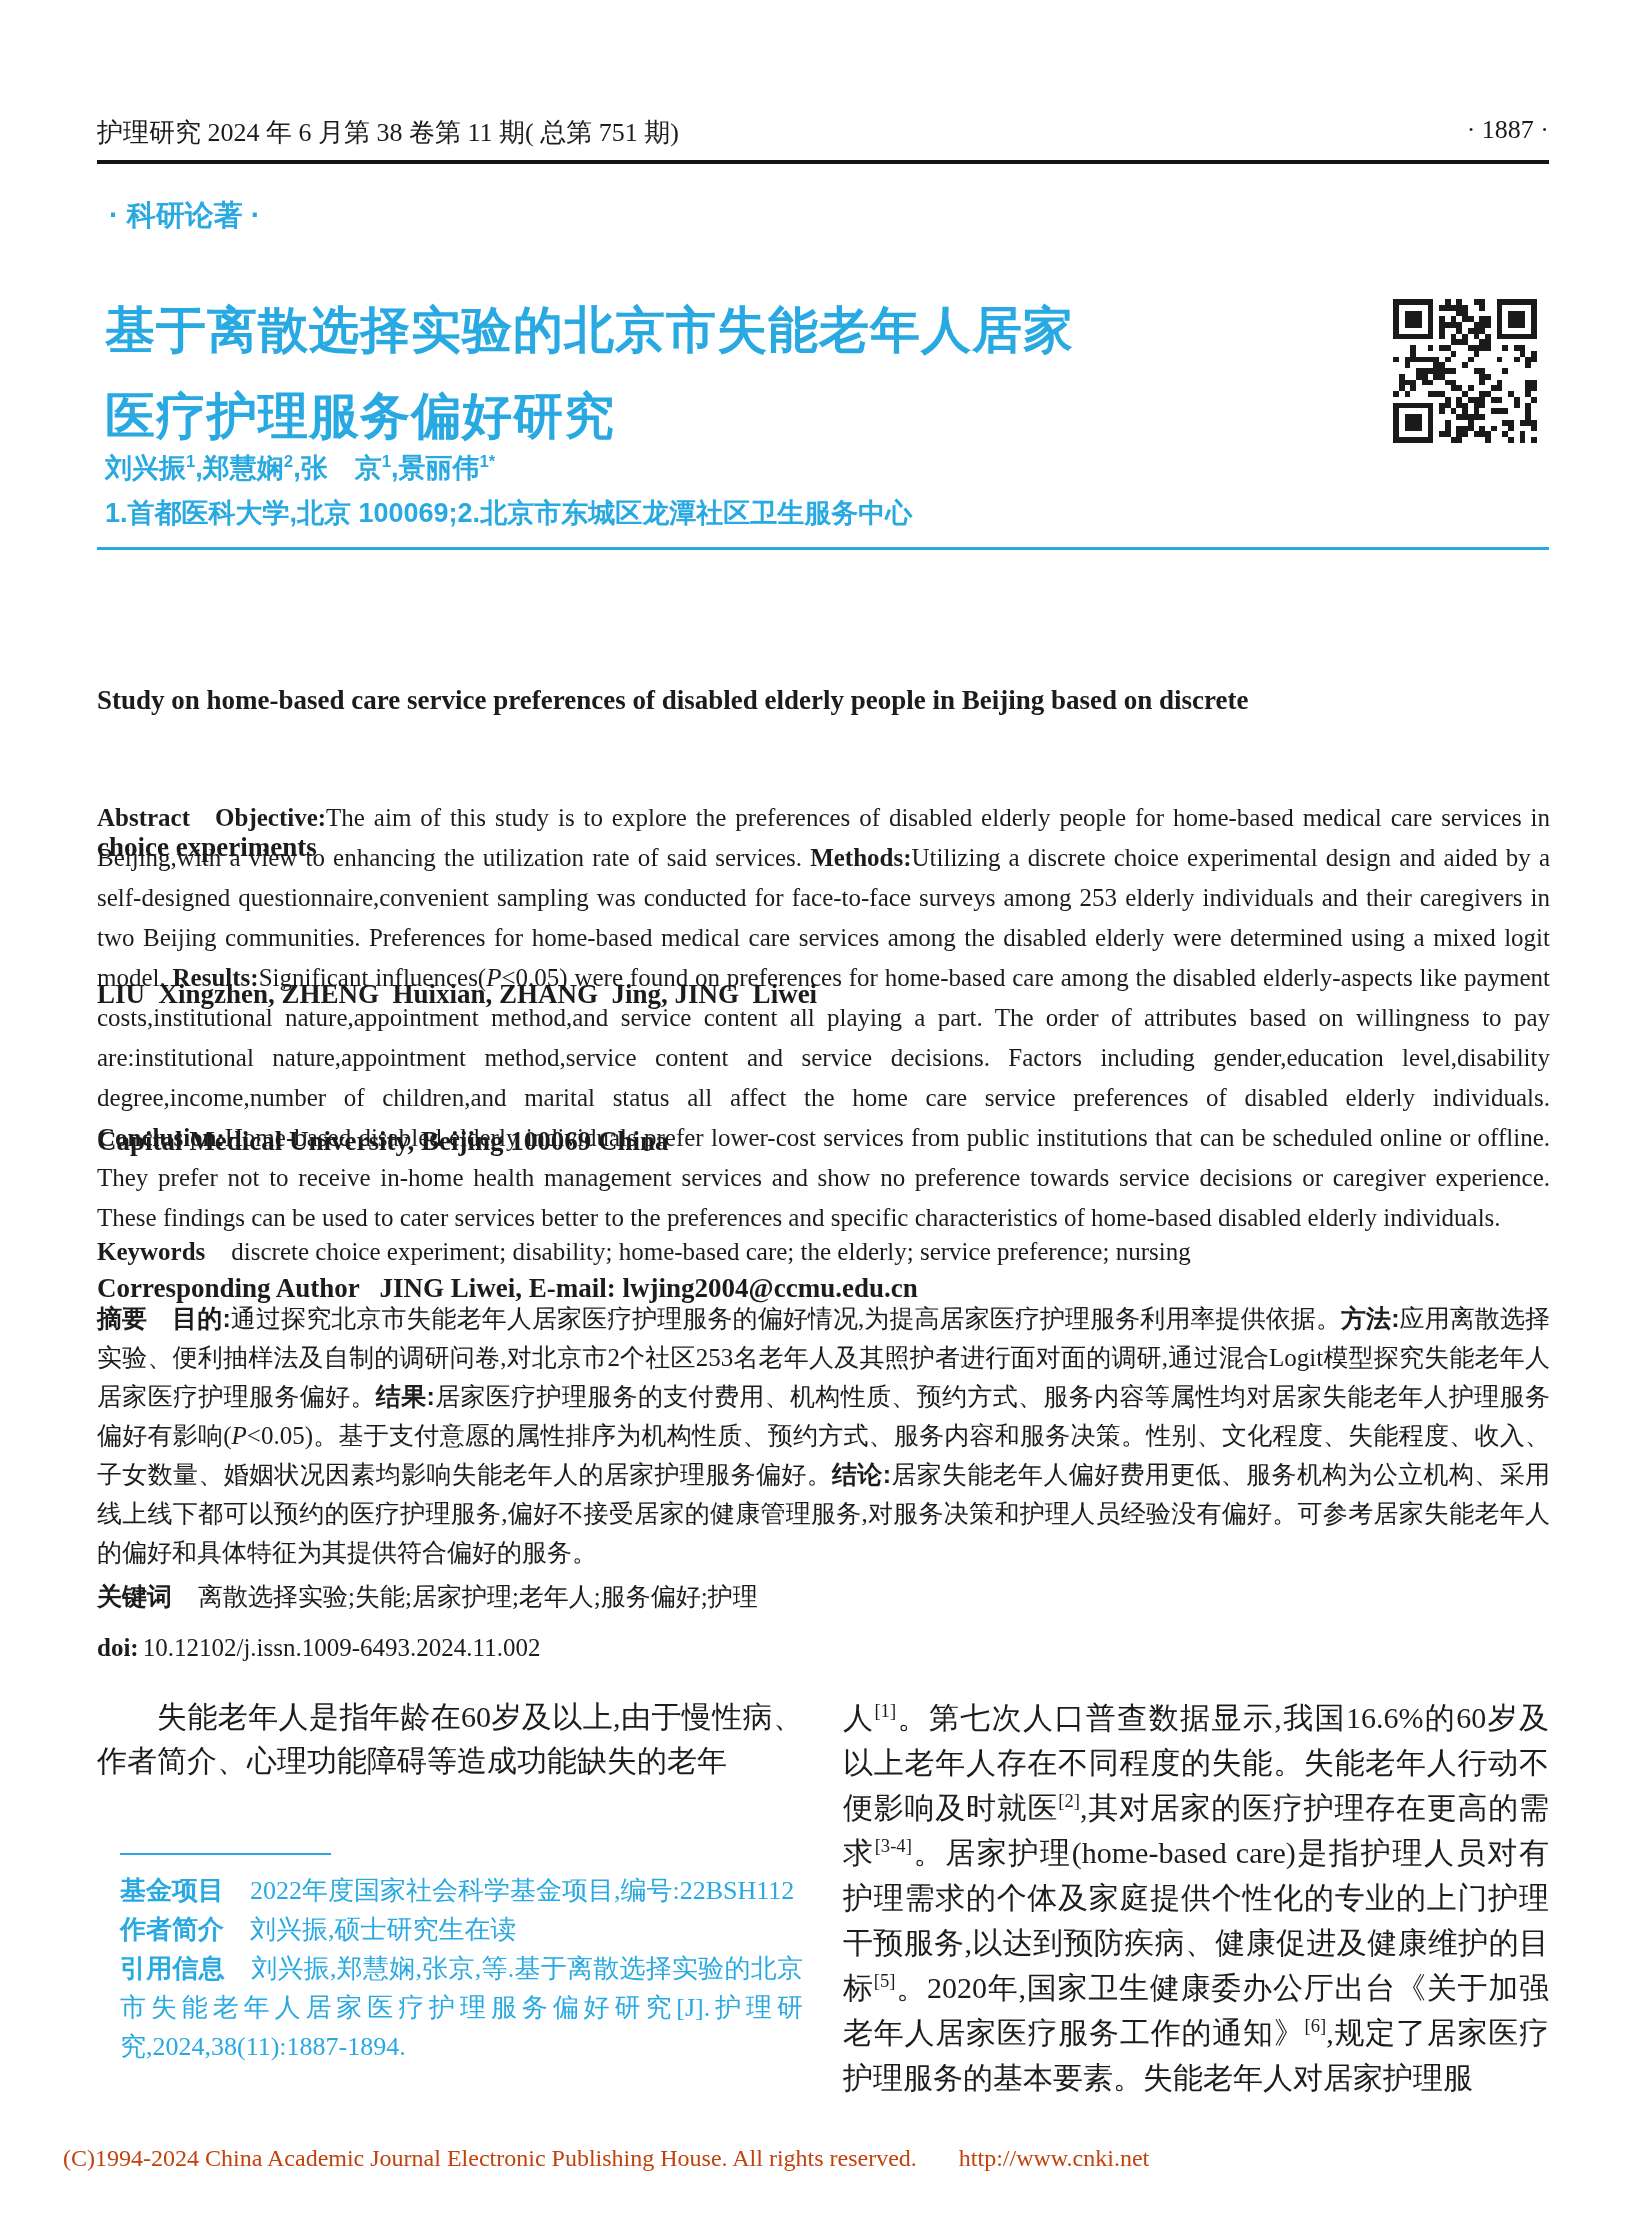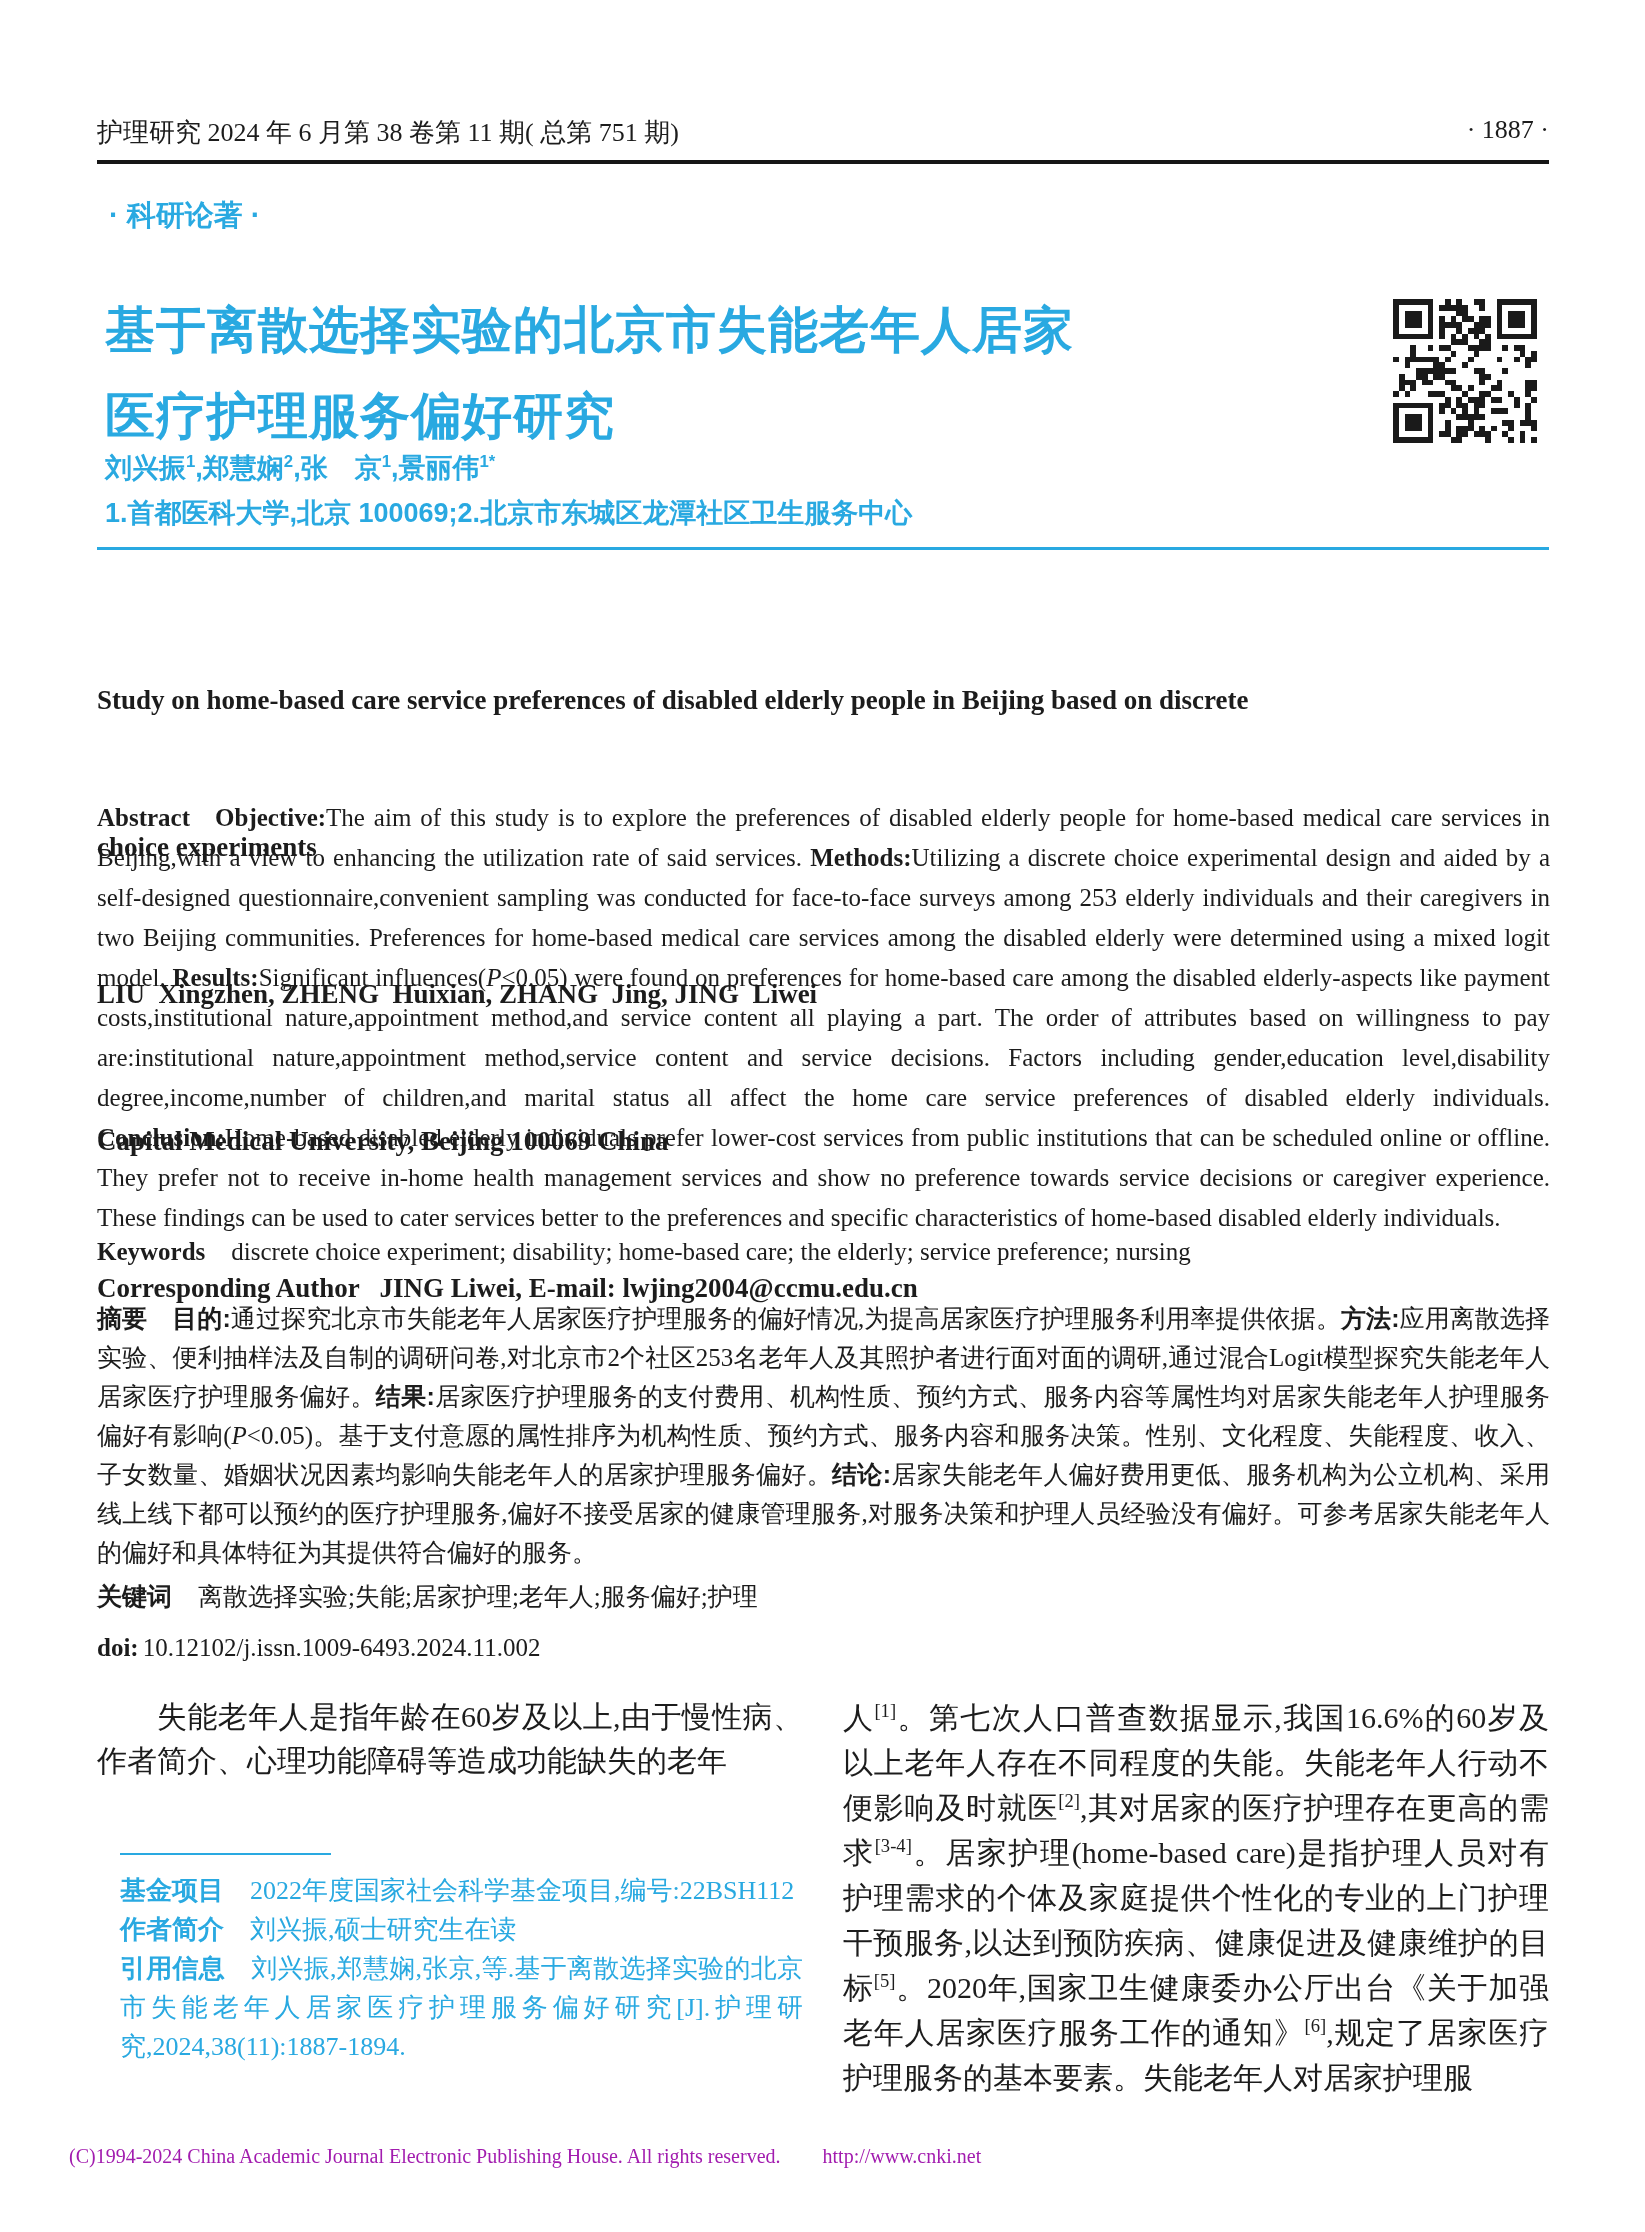--- a/index.html
+++ b/index.html
@@ -48,21 +48,21 @@
   .col{width:706px;}
   .body-par{margin:0;font-size:30px;line-height:45px;text-align:justify;}
   .col-left .body-par{line-height:44px;}
   .indent{text-indent:2em;}
 
   .foot-sep{margin:70px 0 16px 23px;width:211px;height:2px;background:var(--accent);}
   .footnotes{margin-left:23px;color:var(--accent);font-size:26px;line-height:39px;
              text-align:justify;}
   .fn-label{font-family:"Liberation Sans",sans-serif;font-weight:bold;}
 
-  .footer{position:absolute;left:69px;top:2145px;color:#a21caf;font-size:20px;white-space:nowrap;}
+  .footer{position:absolute;left:63px;top:2145px;color:#c2410c;font-size:24px;white-space:nowrap;}
   .footer .url{margin-left:42px;}
 
   sup{font-size:62%;vertical-align:super;line-height:0;}
   .b{font-weight:bold;}
   .i{font-style:italic;}
   .hei{font-family:"Liberation Sans",sans-serif;}
 </style>
 </head>
 <body>
 

